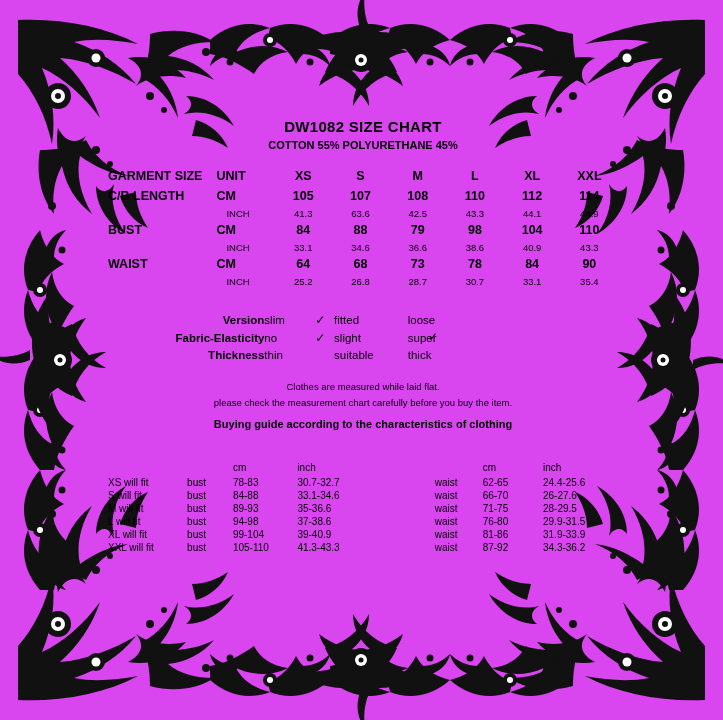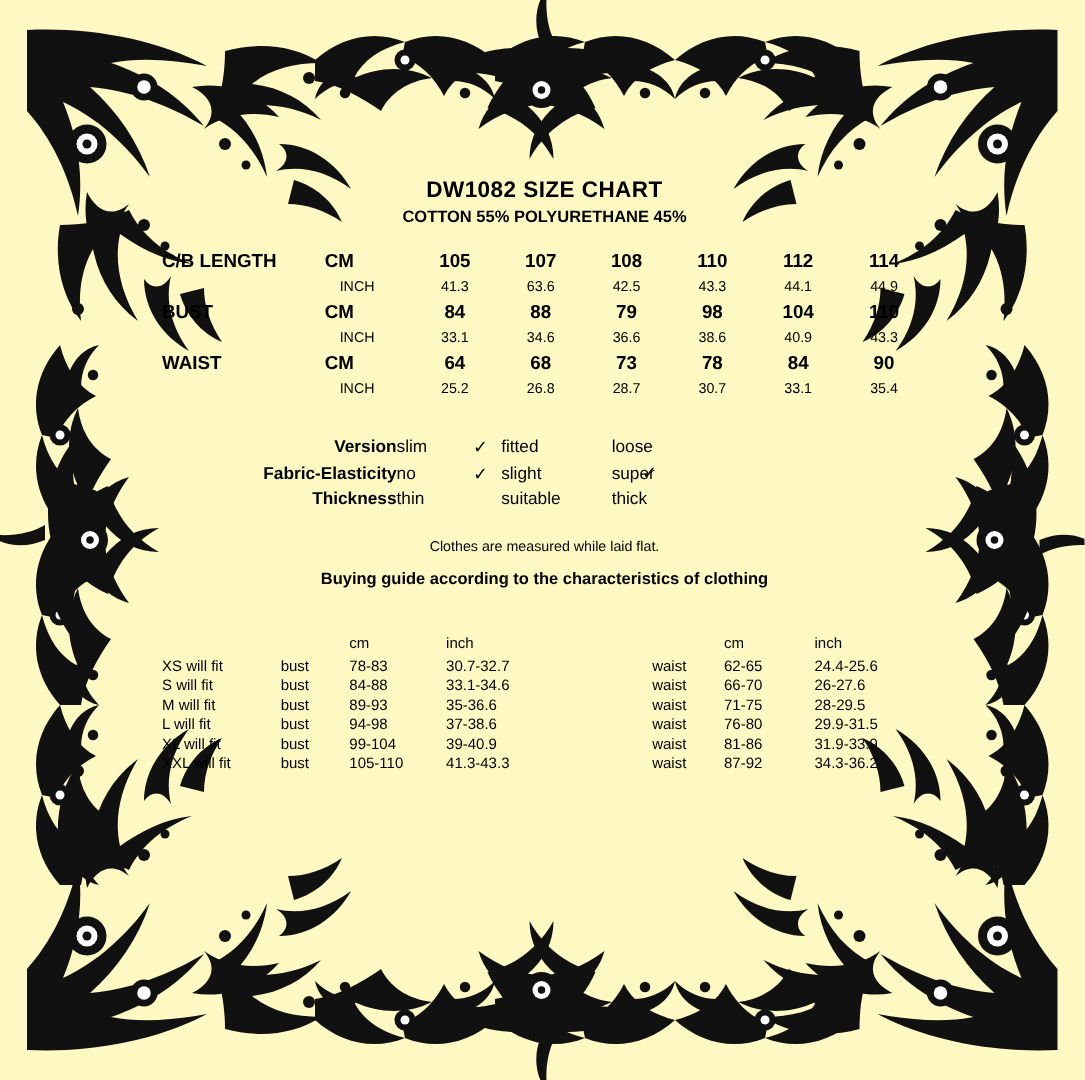--- a/index.html
+++ b/index.html
@@ -13,21 +13,21 @@
     font-family: "Liberation Sans", sans-serif;
     color: #000000;
     position: relative;
     overflow: hidden;
   }
   #page {
     position: absolute;
     left: 0; top: 0;
     width: 723px;
     height: 720px;
-    background: #fef9c3;
+    background: #d946ef;
   }
   
   .frame-svg {
     position: absolute;
     left: 0; top: 0;
     width: 723px;
     height: 720px;
     pointer-events: none;
   }
   
@@ -242,20 +242,30 @@
         <col class="col-label">
           <col class="col-unit">
         <col class="col-val">
           <col class="col-val">
           <col class="col-val">
         <col class="col-val">
           <col class="col-val">
           <col class="col-val">
       </colgroup>
       <tbody>
+        <tr class="row-head">
+          <td class="lbl">GARMENT SIZE</td>
+          <td class="unit">UNIT</td>
+          <td class="col-val">XS</td>
+          <td class="col-val">S</td>
+          <td class="col-val">M</td>
+          <td class="col-val">L</td>
+          <td class="col-val">XL</td>
+          <td class="col-val">XXL</td>
+        </tr>
 
         <tr class="row-main">
           <td class="lbl">C/B LENGTH</td>
           <td class="unit">CM</td>
           <td class="col-val">105</td>
           <td class="col-val">107</td>
           <td class="col-val">108</td>
           <td class="col-val">110</td>
           <td class="col-val">112</td>
           <td class="col-val">114</td>
@@ -348,20 +358,21 @@
         </tbody>
       </table>
 
       <div style="position:relative;height:0;">
         <div style="position:absolute; left:268px; top:-33px; font-size:12px;">✓</div>
       </div>
     </div>
 
     <div class="notes">
       <div>Clothes are measured while laid flat.</div>
+      <div>please check the measurement chart carefully before you buy the item.</div>
       <span class="emph">Buying guide according to the characteristics of clothing</span>
     </div>
 
     <div class="guide">
       <table>
         <colgroup>
           <col class="g-size">
             <col class="g-bustlbl">
             <col class="g-cm">
             <col class="g-inch">

